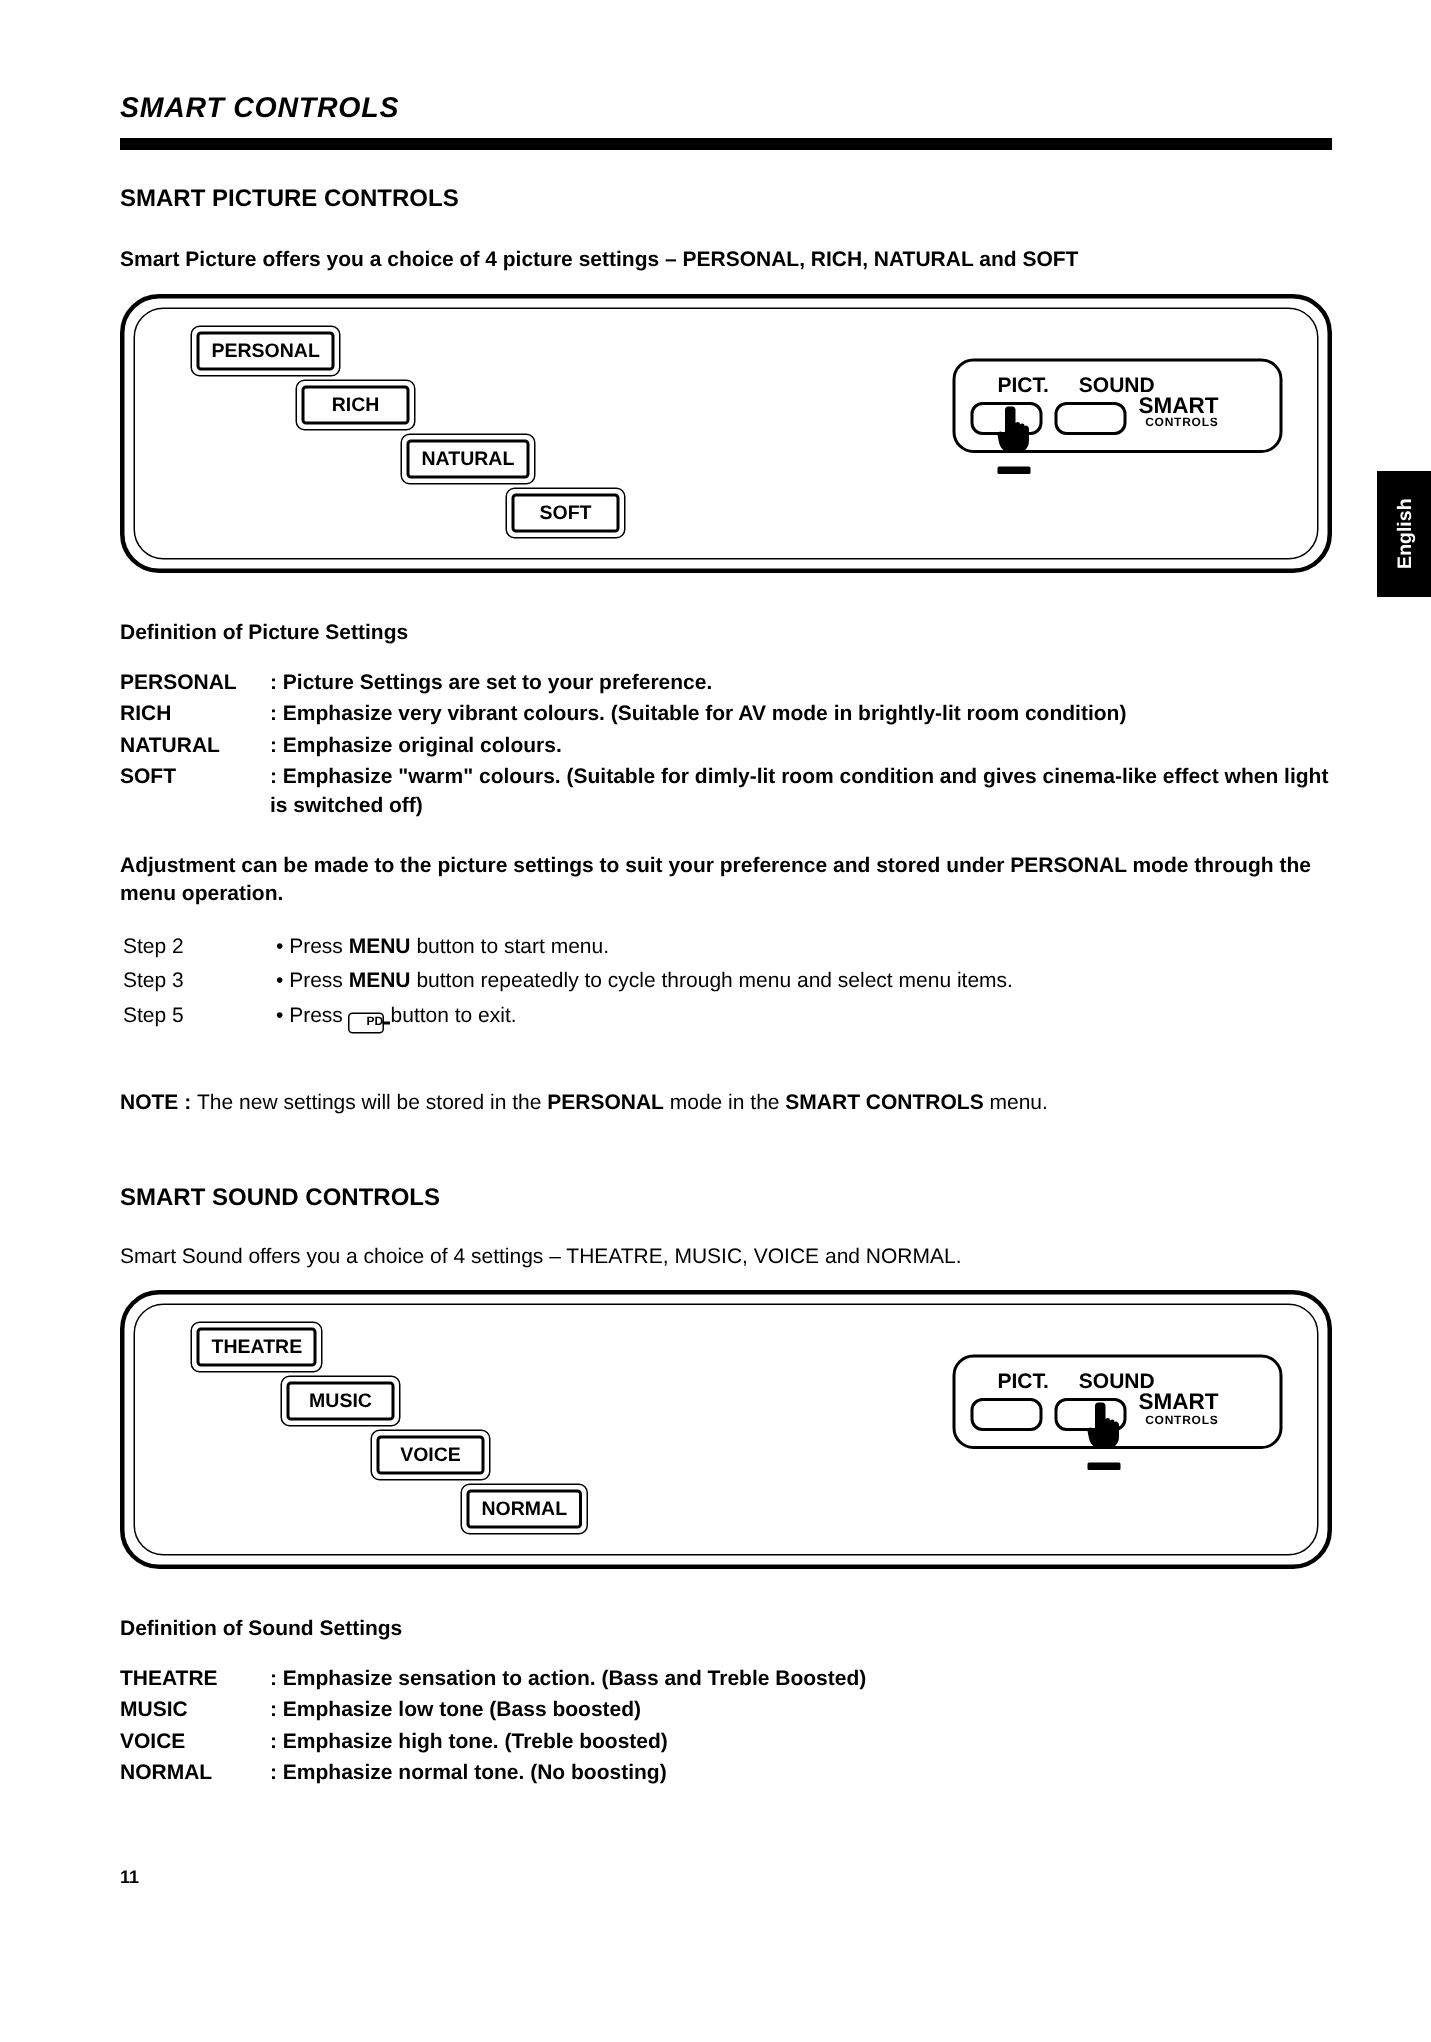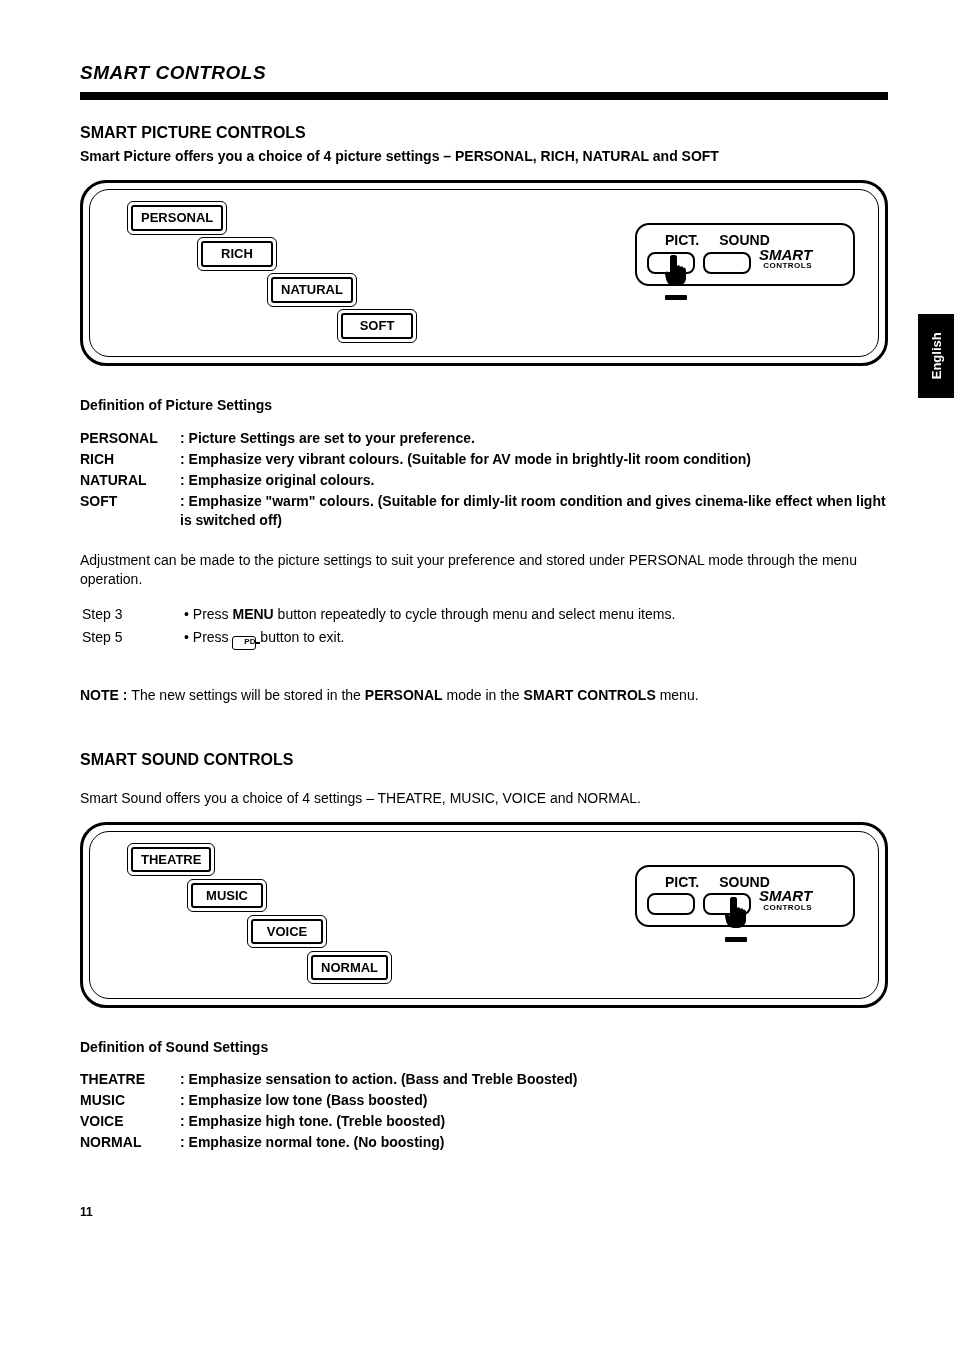--- a/index.html
+++ b/index.html
@@ -1,47 +1,47 @@
 <!DOCTYPE html>
 <html><head>
 <meta charset="utf-8">
 <style>
   * { box-sizing: border-box; margin: 0; padding: 0; }
   body { font-family: Arial, Helvetica, sans-serif; background: #fff; color: #000; width: 954px; margin: 0 auto; padding: 60px 66px 40px 80px; position: relative; font-size: 14px; line-height: 1.35; }
   .page-title { font-size: 19px; font-weight: 900; font-style: italic; letter-spacing: 0.5px; margin-bottom: 6px; }
   .thick-rule { height: 8px; background: #000; margin-bottom: 22px; }
-  .section-title { font-size: 16px; font-weight: 900; margin-bottom: 4px; }
+  .section-title { font-size: 16px; font-weight: 900; margin-bottom: 20px; }
   .intro { font-weight: 700; margin-bottom: 14px; }
 
   .screen-box { border: 3px solid #000; border-radius: 26px; padding: 24px 22px 22px 22px; position: relative; height: 186px; margin-bottom: 30px; }
   .screen-inner::before { content: ""; position: absolute; inset: 6px; border: 1px solid #000; border-radius: 20px; pointer-events: none; }
 
   .cascade { position: absolute; left: 44px; top: 18px; }
   .cascade .opt { position: absolute; }
   .opt-wrap { border: 1px solid #000; border-radius: 6px; padding: 3px; display: inline-block; background: #fff; }
   .opt-inner { border: 2px solid #000; border-radius: 3px; padding: 2px 8px; font-weight: 900; font-size: 13px; text-align: center; min-width: 72px; display: inline-block; }
 
   .right-panel { position: absolute; right: 30px; top: 40px; width: 236px; padding-left: 16px; }
   .panel-box { border: 2px solid #000; border-radius: 14px; padding: 6px 10px 10px 10px; position: relative; }
   .panel-labels { display: flex; gap: 20px; font-weight: 900; font-size: 14px; margin-left: 18px; }
   .panel-btns { display: flex; gap: 8px; margin-top: 2px; align-items: flex-start; }
   .pbtn { border: 2px solid #000; border-radius: 8px; width: 48px; height: 22px; display: inline-block; }
   .smart-label { text-align: right; line-height: 0.95; margin-top: -4px; }
-  .smart-label .big { font-weight: 900; font-style: italic; font-size: 15px; }
+  .smart-label .big { font-weight: 900; font-size: 15px; }
   .smart-label .small { font-weight: 900; font-size: 8px; letter-spacing: 0.5px; }
   .finger { position: absolute; width: 30px; height: 50px; }
   .stand { width: 22px; height: 5px; background: #000; margin: 2px auto 0; border-radius: 1px; }
 
   .def-heading { font-weight: 700; margin-bottom: 14px; }
   .def-table { width: 100%; border-collapse: collapse; }
   .def-table td { vertical-align: top; padding-bottom: 2px; }
   .def-term { font-weight: 900; width: 100px; }
   .def-desc { font-weight: 700; }
 
-  .para { font-weight: 400; margin: 20px 0 14px; }
+  .para { font-weight: 700; margin: 20px 0 14px; }
 
   .steps-table td { vertical-align: top; padding-bottom: 2px; }
   .step-label { width: 100px; font-weight: 400; }
   .step-text { }
   .bold-inline { font-weight: 900; }
 
   .pd-icon { display: inline-block; width: 24px; height: 14px; border: 1.5px solid #000; border-radius: 3px; vertical-align: -2px; position: relative; font-size: 8px; font-weight: 700; text-align: right; line-height: 10px; }
   .pd-icon::after { content: ""; position: absolute; right: -5px; top: 5px; width: 5px; height: 2px; background: #000; }
 
   .note { font-weight: 400; margin: 32px 0 44px; }
@@ -118,20 +118,24 @@
         <td class="def-desc">: Emphasize "warm" colours. (Suitable for dimly-lit room condition and gives cinema-like effect when light is switched off)</td>
       </tr>
 </tbody>
   </table>
 
 <p class="para">Adjustment can be made to the picture settings to suit your preference and stored under PERSONAL mode through the menu operation.</p>
 
 <table class="steps-table">
   <tbody>
   <tr>
+        <td class="step-label">Step 2</td>
+        <td class="step-text"><span>• Press </span><span class="bold-inline">MENU</span><span> button to start menu.</span></td>
+      </tr>
+  <tr>
         <td class="step-label">Step 3</td>
         <td class="step-text"><span>• Press </span><span class="bold-inline">MENU</span><span> button repeatedly to cycle through menu and select menu items.</span></td>
       </tr>
   <tr>
         <td class="step-label">Step 5</td>
         <td class="step-text"><span>• Press </span><span class="pd-icon">PD</span><span> button to exit.</span></td>
       </tr>
 </tbody>
   </table>
 

